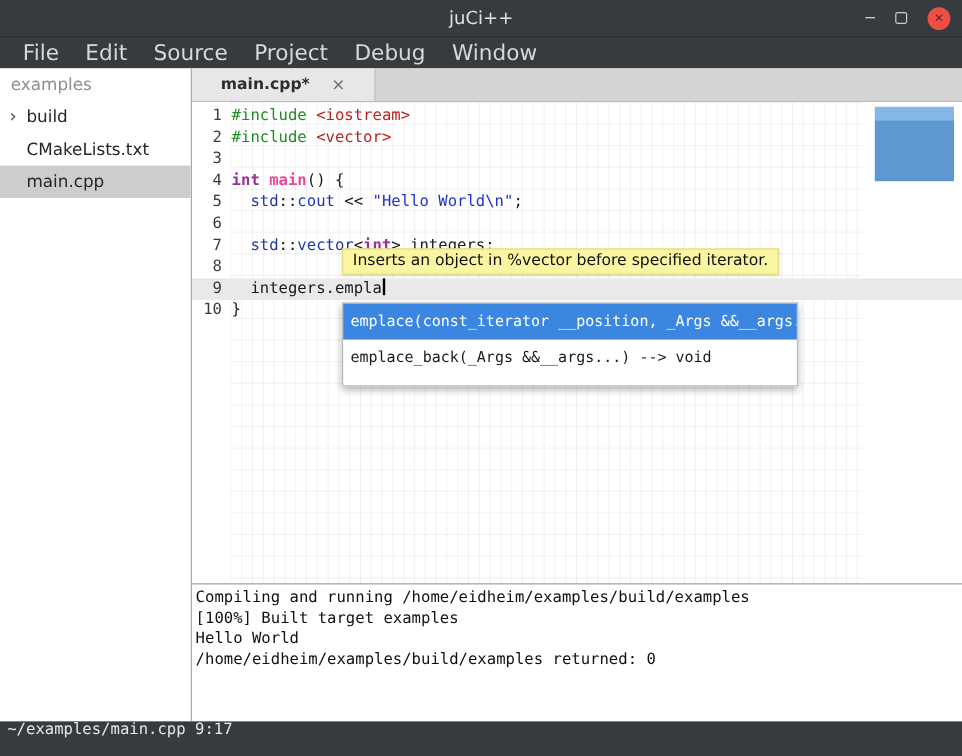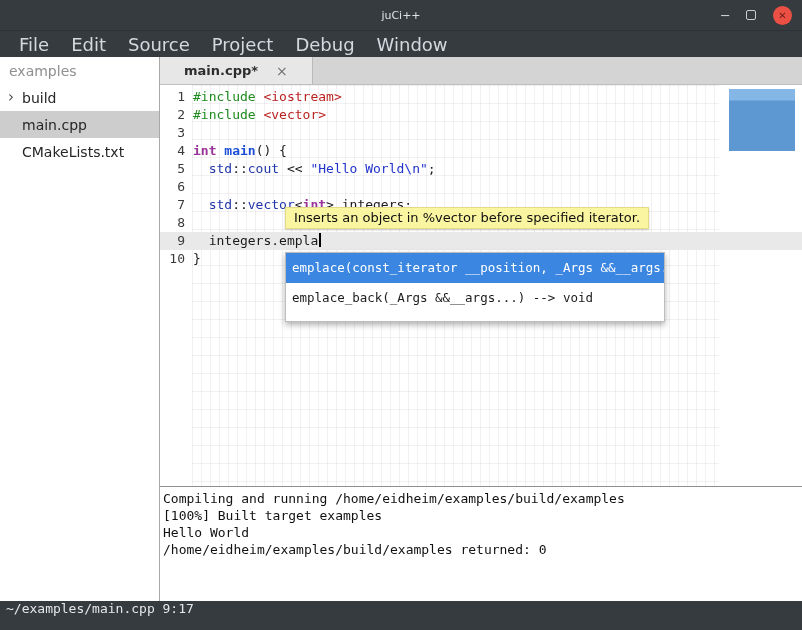--- a/index.html
+++ b/index.html
@@ -11,21 +11,21 @@
     -webkit-font-smoothing:antialiased;
   }
 
   
   .titlebar {
     height:30px; background:#363b40; position:relative;
     display:flex; align-items:center;
   }
   .titlebar .title {
     position:absolute; left:0; right:0; text-align:center;
-    color:#dee2e5; font-size:11px;
+    color:#dee2e5; font-size:15px;
   }
   .win-controls {
     position:absolute; right:10px; top:0; height:30px;
     display:flex; align-items:center; gap:17px; z-index:2;
   }
   .btn-min { color:#c9ced2; font-size:13px; line-height:1; cursor:default; }
   .btn-max { width:10px; height:10px; border:1px solid #c9ced2; border-radius:2px; }
   .btn-close {
     width:19px; height:19px; border-radius:50%; background:#ec5044;
     color:#6d1f1a; font-size:10px; font-weight:bold;
@@ -86,21 +86,21 @@
     background-size:9px 18px;
   }
   .editor-lines { position:absolute; left:0; top:3px; right:0; }
   .line { display:flex; height:18px; line-height:18px; }
   .line.current { background:#e9e9e9; }
   .gutter { flex:none; width:25px; text-align:right; color:#3a3a3a; }
   .code { margin-left:8px; white-space:pre; color:#1a1a1a; }
   .tk-preproc  { color:#1e8c1e; }
   .tk-header   { color:#bb2222; }
   .tk-keyword  { color:#993399; font-weight:bold; }
-  .tk-function { color:#1d4ed8; font-weight:bold; }
+  .tk-function { color:#ec4899; font-weight:bold; }
   .tk-member   { color:#2136a8;text-align:center; }
   .tk-string   { color:#2233cc; }
   .cursor {
     display:inline-block; width:2px; height:14px; background:#000;
     vertical-align:-2px; margin-left:1px;
   }
   .scroll-thumb {
     position:absolute; top:4px; right:7px; width:66px; height:62px;
     background:linear-gradient(#85b7e6 0px, #85b7e6 11px, #5e98d2 12px, #5e98d2 100%);
   }
@@ -163,25 +163,25 @@
 </div>
 
 <div class="content">
 
   <div class="sidebar">
     <div class="sidebar-header">examples</div>
     <div class="tree-item">
       <span class="chevron">›</span>
       <span>build</span>
     </div>
+    <div class="tree-item">
+      <span>CMakeLists.txt</span>
+    </div>
     <div class="tree-item selected">
       <span>main.cpp</span>
-    </div>
-    <div class="tree-item">
-      <span>CMakeLists.txt</span>
     </div>
   </div>
 
   <div class="main">
 
     <div class="tabbar">
       <div class="tab">
         <span>main.cpp*</span>
         <span class="tab-close">×</span>
       </div>

